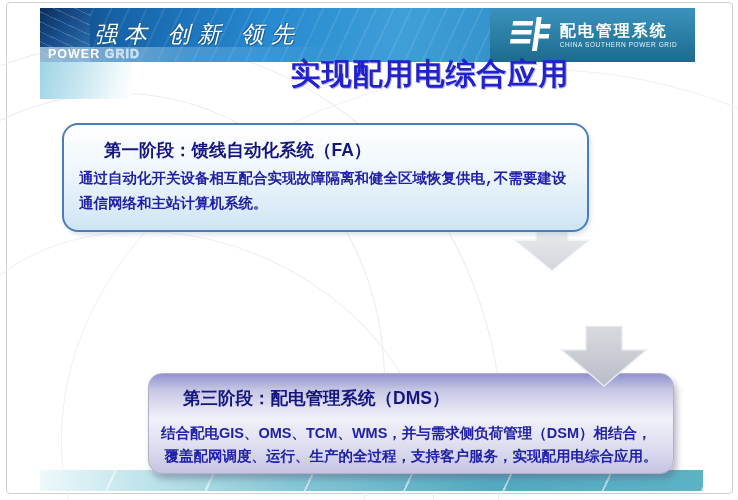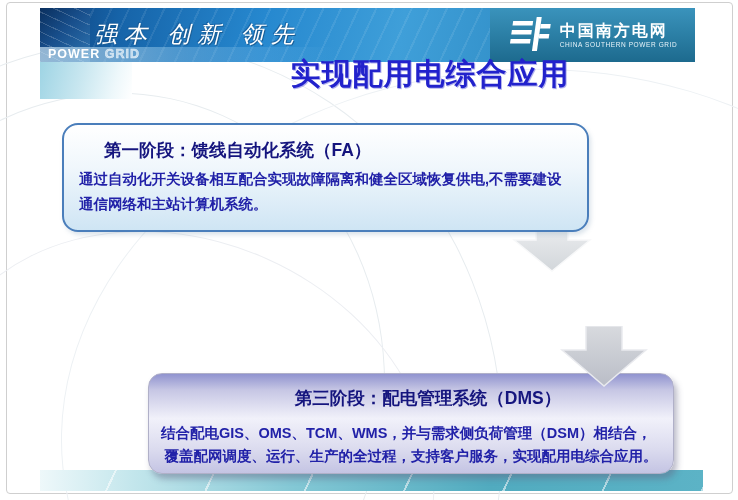--- a/index.html
+++ b/index.html
@@ -52,35 +52,35 @@
   
   .stage{position:absolute;border-radius:16px;}
   .stage .stage-title{font-weight:bold;font-size:17.5px;color:#15157e;white-space:nowrap;}
   .stage .stage-line{font-weight:bold;color:#2121a8;white-space:nowrap;}
 
   .stage1{left:62px;top:123px;width:523px;height:105px;z-index:5;
     border:2px solid #4a7ebb;
     background:linear-gradient(180deg,#ffffff 0%,#f0f7fc 40%,#cfe5f4 100%);
     box-shadow:2px 3px 4px rgba(120,150,180,.25);}
   .stage1 .stage-title{margin:13px 0 0 40px;}
-  .stage1 .stage-body{margin:5px 15px 4px 15px;font-size:14.5px;line-height:1.75;}
+  .stage1 .stage-body{margin:5px 15px 4px 15px;font-size:14.5px;line-height:1.75;font-family:Liberation Mono, monospace;}
 
   .stage2{left:103px;top:250px;width:525px;height:95px;z-index:3;
     border:1px solid #8fa8c8;border-radius:14px;
     background:linear-gradient(180deg,#f3f8fe 0%,#ddeafb 45%,#b9d2f1 100%);
     box-shadow:2px 3px 4px rgba(110,130,170,.3);}
   .stage2 .stage-title{margin:12px 0 0 28px;}
   .stage2 .stage-body{margin:4px 12px 0 12px;font-size:14px;line-height:1.6;}
   .stage2 .line-right{text-align:right;}
 
   .stage3{left:148px;top:373px;width:524px;height:99px;z-index:1;
     border:1px solid #b0b0c8;border-radius:14px;
     background:linear-gradient(180deg,#9093cf 0%,#c6c6e4 16%,#f1f1fa 45%,#dcdcef 75%,#c4c4e3 100%);
     box-shadow:3px 5px 6px rgba(100,100,130,.45);}
-  .stage3 .stage-title{margin:12px 0 12px 34px;text-align:center;}
+  .stage3 .stage-title{margin:12px 0 12px 34px;}
   .stage3 .stage-body{margin:4px 12px 0 12px;font-size:14.5px;line-height:1.6;}
   .stage3 .line-center{text-align:center;}
 
   .down-arrow{position:absolute;}
   .arrow-a{left:512px;top:221px;z-index:4;}
   .arrow-b{left:560px;top:326px;z-index:2;}
 
   .bottom-band{position:absolute;left:40px;top:470px;width:663px;height:21px;z-index:0;
     background:linear-gradient(90deg,#eef8fa 0%,#c3e6ec 14%,#84c8d5 38%,#51abbf 68%,#5cb3c6 100%);}
   .bottom-band::after{content:"";position:absolute;inset:0;
@@ -110,21 +110,21 @@
         <g fill="#ffffff" transform="skewX(-8) translate(6,0)">
           <rect x="0" y="6" width="20" height="4.5"></rect>
           <rect x="0" y="15" width="20" height="4.5"></rect>
           <rect x="0" y="24" width="20" height="4.5"></rect>
           <rect x="23" y="2" width="5" height="34"></rect>
           <rect x="28" y="9" width="10" height="4.5"></rect>
           <rect x="28" y="19" width="10" height="4.5"></rect>
         </g>
       </svg>
       <div class="logo-text">
-        <div class="logo-cn">中国南方电网</div>
+        <div class="logo-cn">配电管理系统</div>
         <div class="logo-en">CHINA SOUTHERN POWER GRID</div>
       </div>
     </div>
   </div>
   <div class="patch"></div>
 
   <div class="page-title">实现配用电综合应用</div>
 
   <div class="stage stage1">
     <div class="stage-title">第一阶段：馈线自动化系统（FA）</div>

